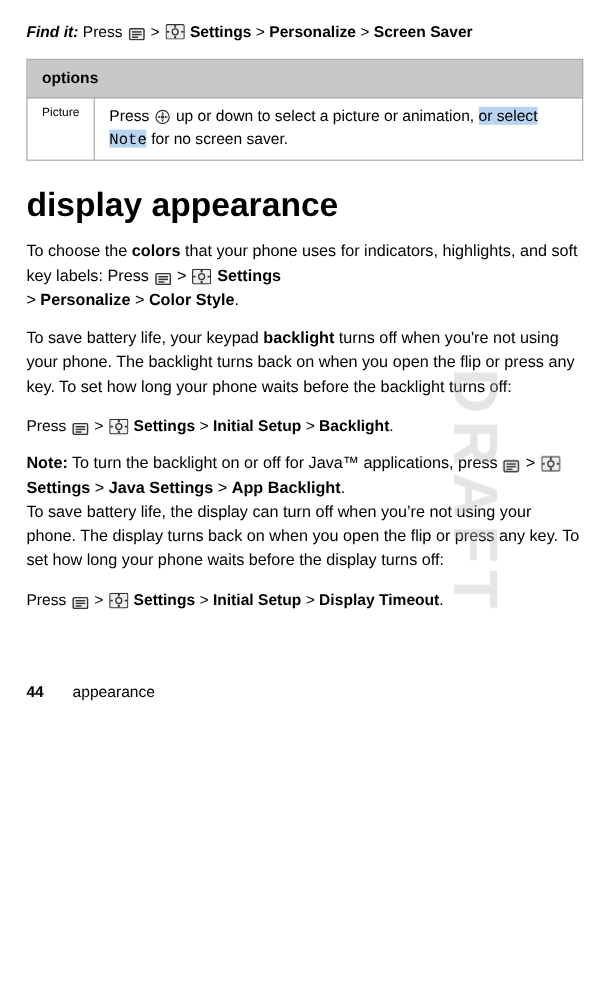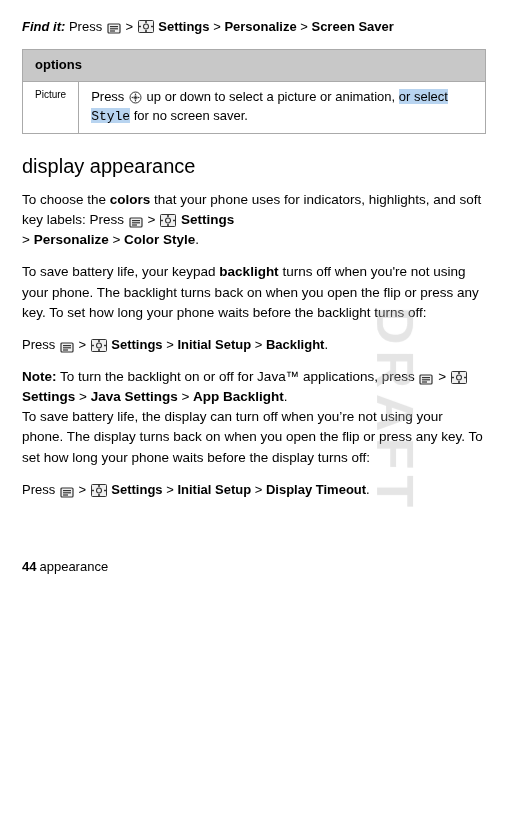--- a/index.html
+++ b/index.html
@@ -85,22 +85,22 @@
       font-style: normal;
       width: 55px;
     }
 
     .options-table .option-desc {
       font-size: 13px;
     }
 
     
     .section-heading {
-      font-size: 20px;
-      font-weight: normal;
+      font-size: 28px;
+      font-weight: bold;
       color: #000;
       margin-bottom: 12px;
       line-height: 1.2;
     }
 
     
     .body-para {
       font-size: 13.5px;
       line-height: 1.5;
       margin-bottom: 12px;
@@ -206,21 +206,21 @@
         <span style="display:inline-block;width:13px;height:13px;vertical-align:middle;margin:0 1px;">
           <svg viewBox="0 0 13 13" fill="none" xmlns="http://www.w3.org/2000/svg">
             <circle cx="6.5" cy="6.5" r="5.5" stroke="#333" stroke-width="1"></circle>
             <polygon points="6.5,2 7.5,4.5 5.5,4.5" fill="#333"></polygon>
             <polygon points="6.5,11 7.5,8.5 5.5,8.5" fill="#333"></polygon>
             <polygon points="2,6.5 4.5,5.5 4.5,7.5" fill="#333"></polygon>
             <polygon points="11,6.5 8.5,5.5 8.5,7.5" fill="#333"></polygon>
             <circle cx="6.5" cy="6.5" r="1.5" fill="#333"></circle>
           </svg>
         </span>
-        up or down to select a picture or animation, <span class="highlight-text">or select <span class="mono">Style</span></span> for no screen saver.
+        up or down to select a picture or animation, <span class="highlight-text">or select <span class="mono">Note</span></span> for no screen saver.
       </td>
     </tr>
   </tbody>
 </table>
 
 <h1 class="section-heading">display appearance</h1>
 
 <p class="body-para">
   To choose the <b>colors</b> that your phone uses for indicators, highlights, and soft key labels: Press
   <span class="menu-icon">
@@ -318,16 +318,16 @@
       <circle cx="8" cy="6.5" r="2.5" stroke="#333" stroke-width="1.1" fill="none"></circle>
       <rect x="7.2" y="1" width="1.6" height="2" fill="#333"></rect>
       <rect x="7.2" y="10" width="1.6" height="2" fill="#333"></rect>
       <rect x="1" y="5.8" width="2" height="1.4" fill="#333"></rect>
       <rect x="13" y="5.8" width="2" height="1.4" fill="#333"></rect>
     </svg>
   </span>
   <b> Settings</b> &gt; <b>Initial Setup</b> &gt; <b>Display Timeout</b>.
 </p>
 
-<div style="margin-top: 60px; display: flex; align-items: center; gap: 3px;">
+<div style="margin-top: 60px; display: flex; align-items: center; gap: 24px;">
   <span class="page-num" style="font-weight:bold; font-size:13px;">44</span>
   <span style="font-size:13px;">appearance</span>
 </div>
 
 </body></html>

